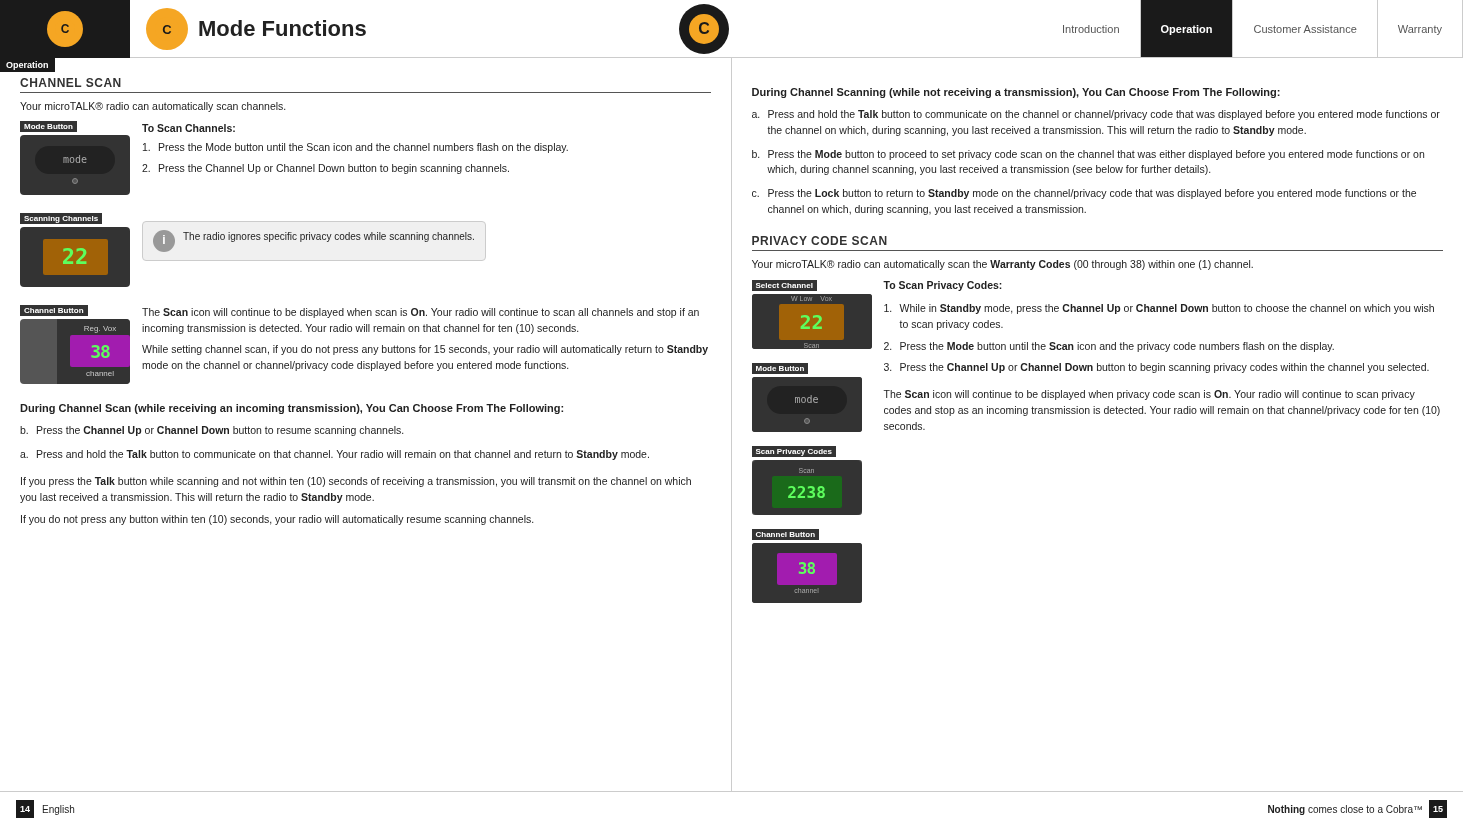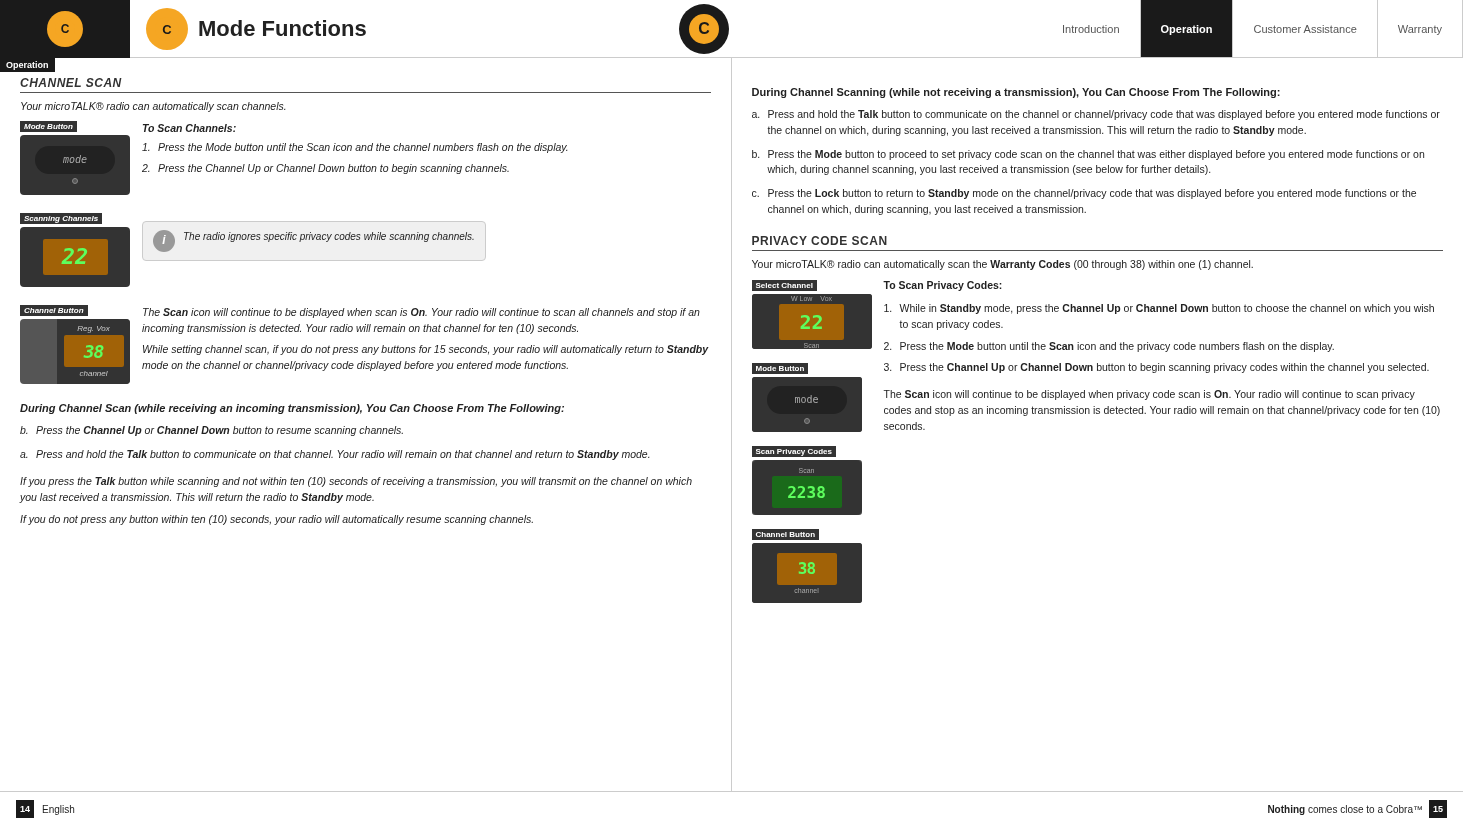--- a/index.html
+++ b/index.html
@@ -76,21 +76,20 @@
       top: 58px; left: 0; right: 0; bottom: 30px;
       display: flex;
     }
 
     
     .left-panel {
       width: 50%;
       padding: 18px 20px;
       border-right: 1px solid #ccc;
       overflow-y: auto;
-      font-style: italic;
     }
 
     
     .right-panel {
       width: 50%;
       padding: 18px 20px;
       overflow-y: auto;
     }
     .page-title {
       font-size: 22px;
@@ -282,21 +281,21 @@
     .device-img-scan {
       width: 110px;
       height: 55px;
       background: #444;
       border-radius: 3px;
       display: flex; align-items: center; justify-content: center;
       position: relative;
     }
     .device-screen-sm {
       width: 60px; height: 32px;
-      background: #a16207;
+      background: #a21caf;
       border-radius: 2px;
       display: flex; align-items: center; justify-content: center;
       font-size: 16px;
       font-weight: bold;
       color: #5dff5d;
       font-family: monospace;
       letter-spacing: -1px;
     }
     .device-screen-lg {
       width: 65px; height: 36px;
@@ -404,21 +403,21 @@
             <span>The radio ignores specific privacy codes while scanning channels.</span>
           </div>
         </div>
       </div>
     </div>
 
     <div class="content-row">
       <div style="display:flex;flex-direction:column;align-items:flex-start;">
         <span class="label-tag">Channel Button</span>
         <div class="device-img" style="height:65px;">
-          <div style="background:#333;width:100%;height:100%;display:flex;align-items:center;justify-content:center;margin-left:37px;">
+          <div style="background:#333;width:100%;height:100%;display:flex;align-items:center;justify-content:flex-end;margin-left:37px;">
             <div style="display:flex;flex-direction:column;align-items:center;">
               <div style="color:#ccc;font-size:8px;margin-bottom:2px;">Reg. Vox</div>
               <div class="device-screen-sm" style="font-size:18px;">38</div>
               <div style="color:#ccc;font-size:8px;margin-top:2px;">channel</div>
             </div>
           </div>
         </div>
       </div>
       <div class="content-text">
         <p>The <b>Scan</b> icon will continue to be displayed when scan is <b>On</b>. Your radio will continue to scan all channels and stop if an incoming transmission is detected. Your radio will remain on that channel for ten (10) seconds.</p>

